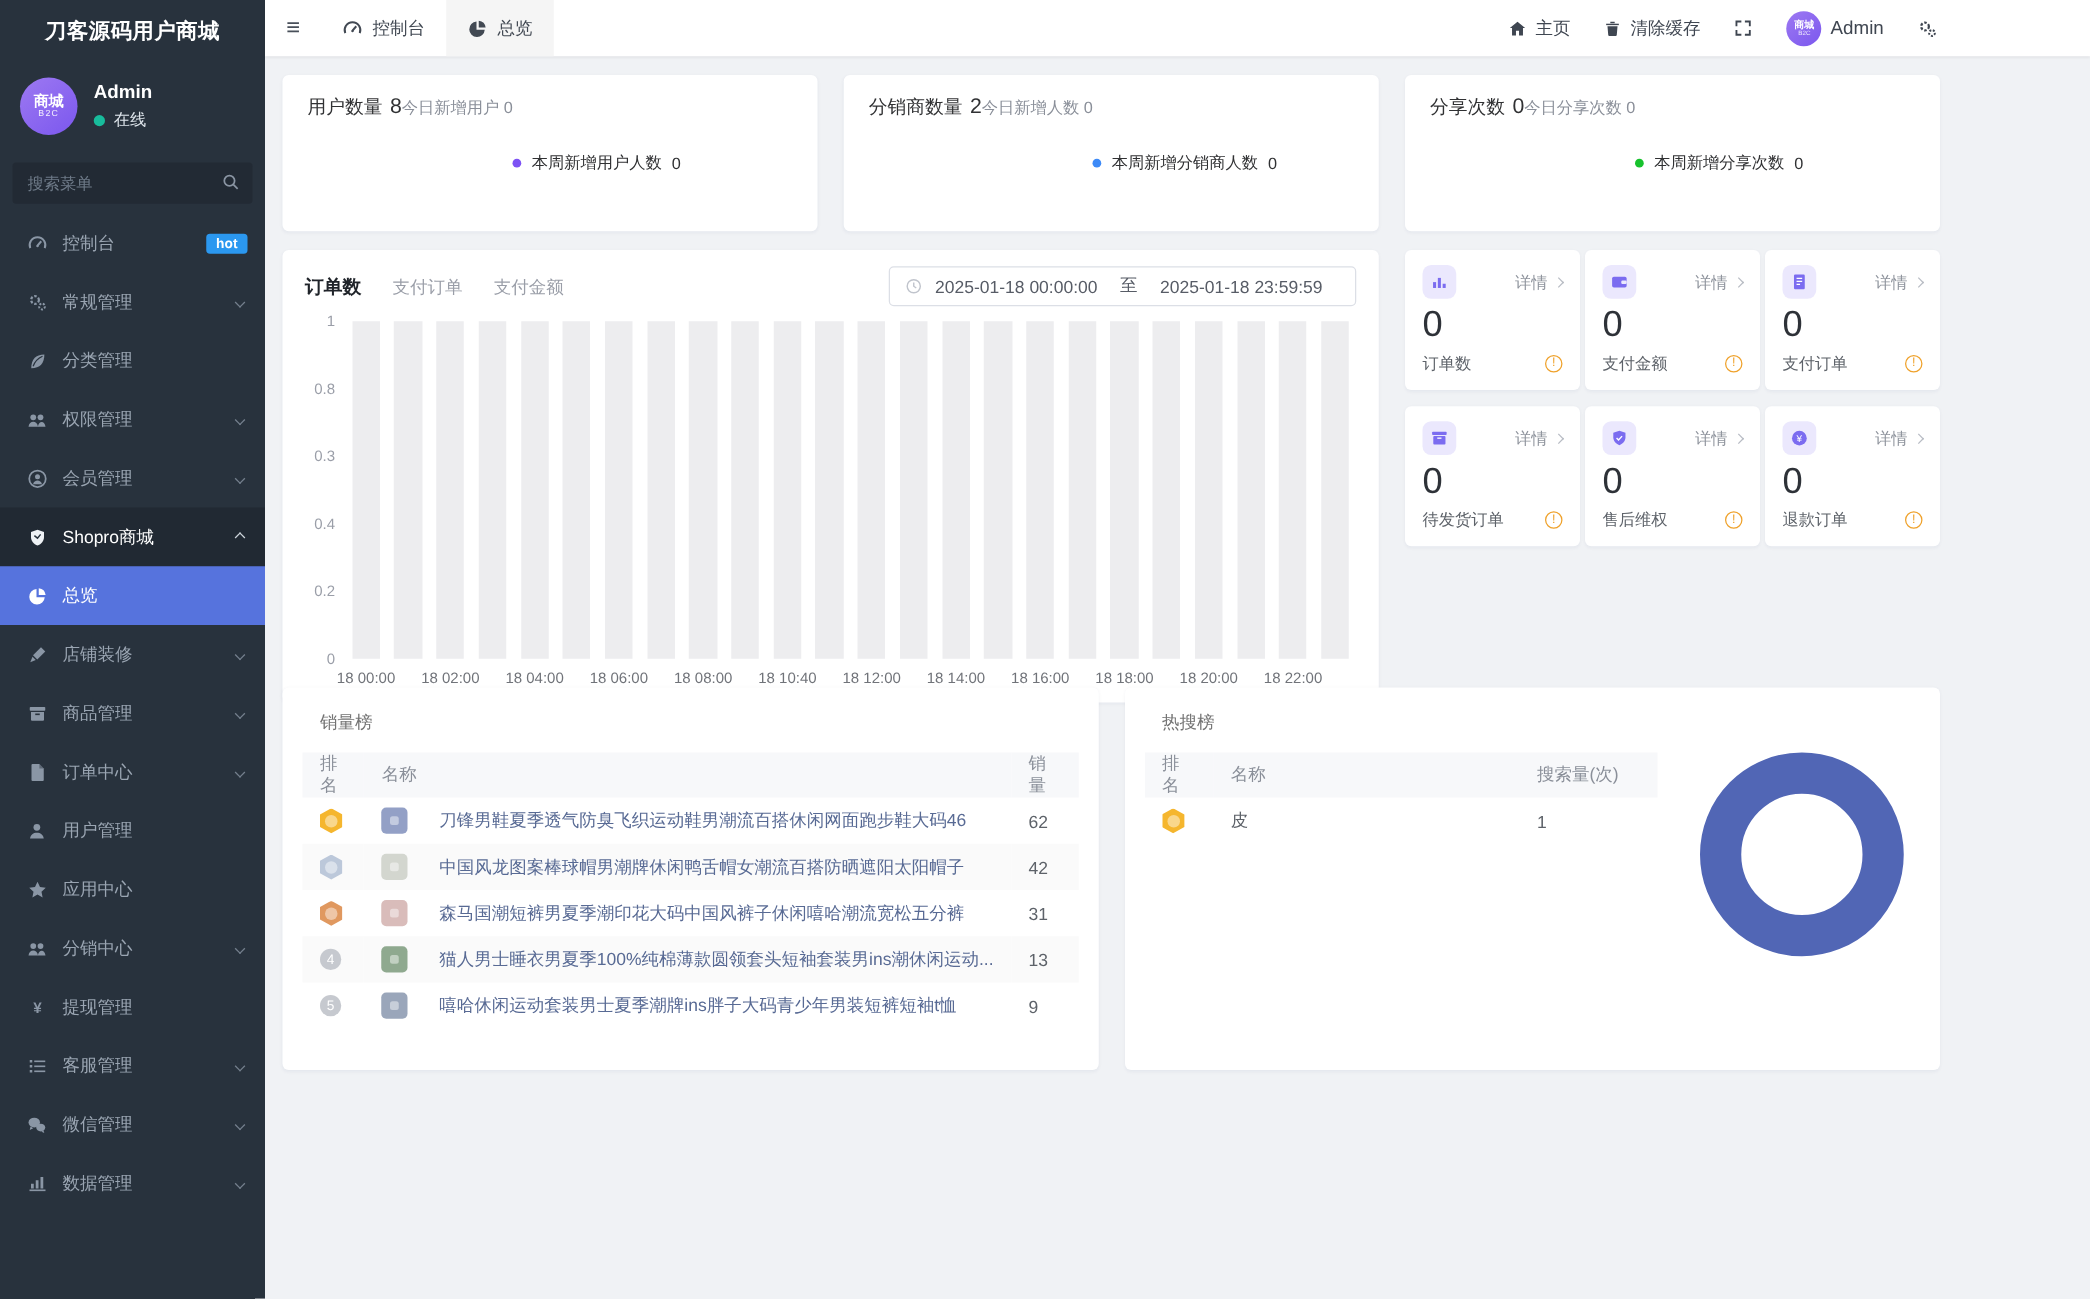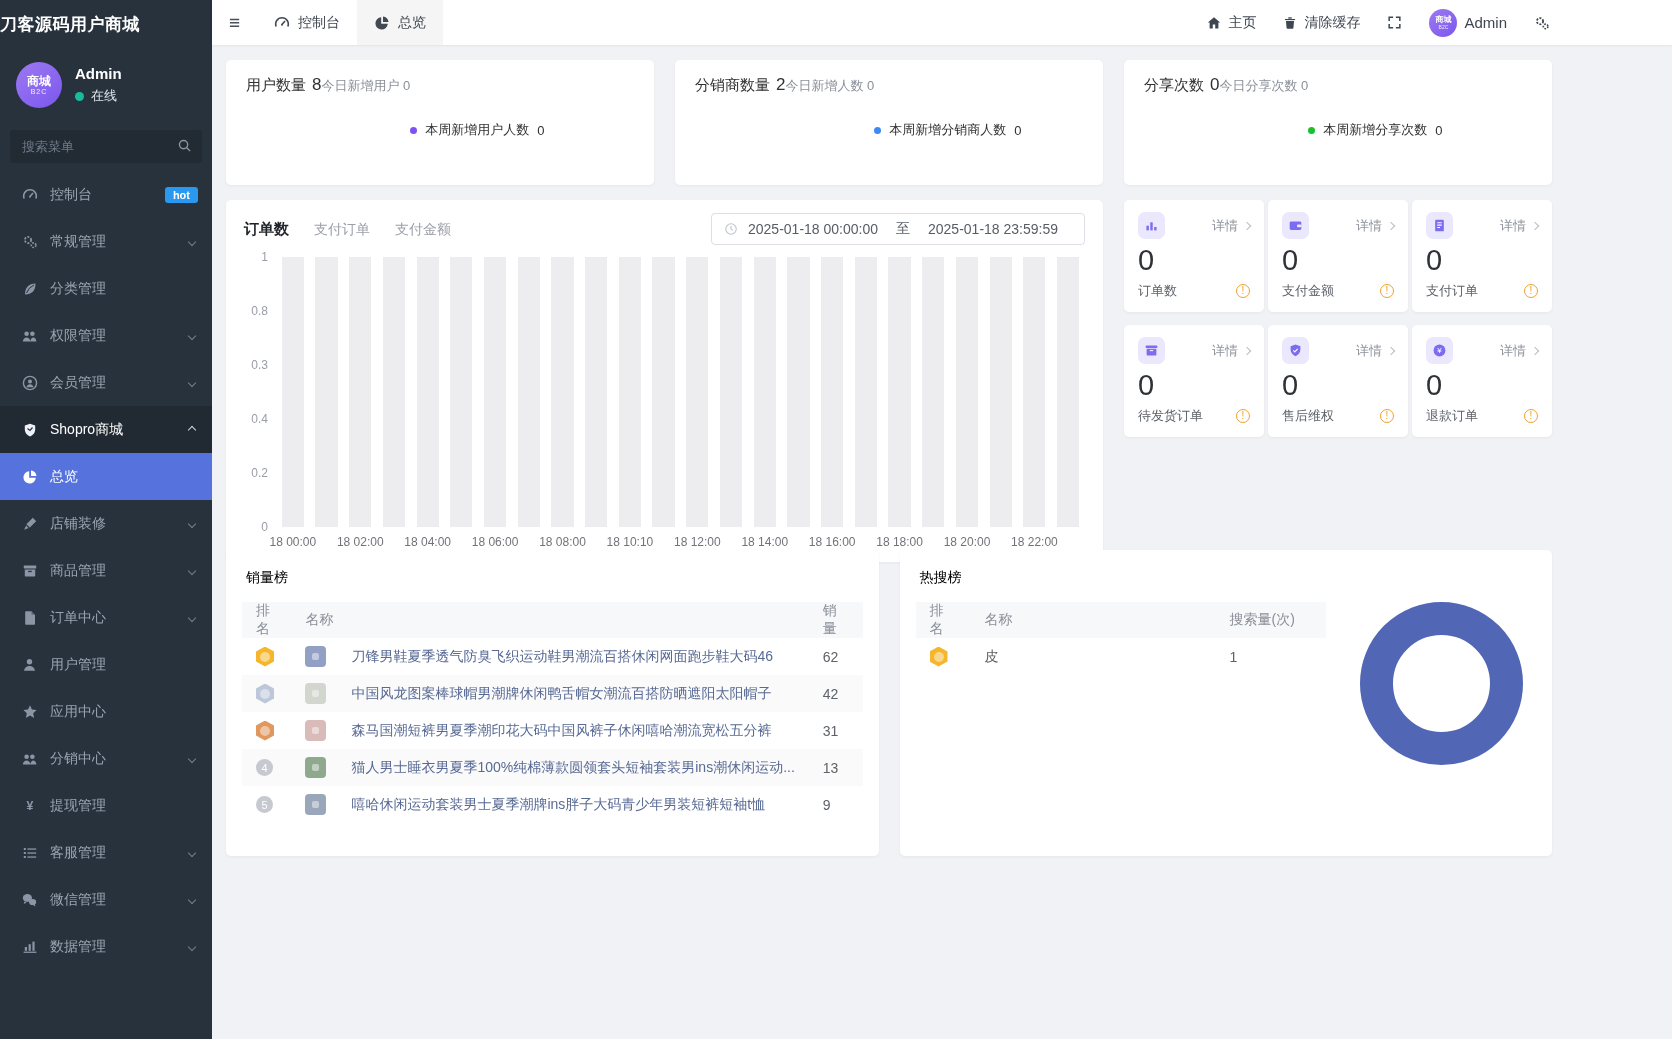--- a/index.html
+++ b/index.html
@@ -3,21 +3,21 @@
 <meta charset="utf-8">
 <style>
   *{box-sizing:border-box}
   html,body{margin:0;padding:0}
   body{width:1672px;height:1039px;overflow:hidden;background:#f0f2f5;
        font-family:"Liberation Sans","DejaVu Sans",sans-serif;font-size:14px;color:#303133}
   .app{display:flex;height:100%}
 
   
   .sidebar{width:212px;flex-shrink:0;background:#28323d;color:#9aa5b2;display:flex;flex-direction:column}
-  .logo{height:50px;line-height:50px;text-align:left;color:#fff;font-size:17px;font-weight:bold;letter-spacing:.5px}
+  .logo{height:50px;line-height:50px;text-align:center;color:#fff;font-size:17px;font-weight:bold;letter-spacing:.5px}
   .userpanel{display:flex;align-items:center;gap:13px;padding:12px 16px 18px}
   .avatar{width:46px;height:46px;border-radius:50%;background:linear-gradient(140deg,#9d79f2,#7b57ee);
           display:flex;flex-direction:column;align-items:center;justify-content:center;color:#fff;flex-shrink:0}
   .avatar .t{font-size:12px;font-weight:bold;line-height:1.1}
   .avatar .s{font-size:7px;opacity:.9;letter-spacing:1px}
   .uname{color:#fff;font-weight:bold;font-size:15px}
   .ustatus{display:flex;align-items:center;gap:7px;color:#dfe6ec;font-size:13px;margin-top:5px}
   .dot{width:9px;height:9px;border-radius:50%;background:#18bc9c}
   .searchbox{margin:4px 10px 8px;position:relative;background:#222a34;border-radius:3px}
   .searchbox input{width:100%;height:33px;background:transparent;border:none;outline:none;
@@ -96,21 +96,21 @@
             display:flex;align-items:center;justify-content:center}
   .tile-detail{color:#8f949d;font-size:13px;display:flex;align-items:center;gap:6px;cursor:pointer}
   .tile-detail .chev{border-color:#b8bcc4;transform:rotate(-135deg);margin:0}
   .tile-num{font-size:29px;color:#2e3238;margin-top:7px;line-height:1}
   .tile-bottom{display:flex;justify-content:space-between;align-items:center;margin-top:7px;font-size:13px;color:#5d6269}
   .warn{width:14px;height:14px;border:1.3px solid #efa12a;border-radius:50%;color:#efa12a;font-size:10px;
         display:flex;align-items:center;justify-content:center;line-height:1}
 
   .row3{display:grid;grid-template-columns:1fr 1fr;gap:21px;margin-top:15px;height:306px}
   .list-card{padding:13px 16px;position:relative}
-  .list-title{font-size:14px;font-weight:500;color:#000000;margin:6px 2px 15px;padding-left:2px}
+  .list-title{font-size:14px;font-weight:500;color:#737373;margin:6px 12px 15px;padding-left:2px}
   table{border-collapse:collapse;font-size:14px;width:100%}
   .hot-table{width:410px}
   thead th{background:#f7f8fa;color:#8a8f99;font-weight:400;text-align:left;height:34px;padding:0 14px}
   tbody td{height:37px;padding:0 14px;color:#5d6269}
   tbody tr:nth-child(even){background:#fafafa}
   .namecell{display:flex;align-items:center;gap:25px}
   .pname{color:#586a94;white-space:nowrap;overflow:hidden;text-overflow:ellipsis;max-width:460px}
   .medal{width:18px;height:20px;clip-path:polygon(50% 0,100% 25%,100% 75%,50% 100%,0 75%,0 25%);
          display:grid;place-items:center;position:relative}
   .medal::after{content:'';width:10px;height:10px;border-radius:50%;background:rgba(255,255,255,.45)}
@@ -545,21 +545,21 @@
                   <div class="slot">
                     <div class="bar" style="background: rgb(237, 237, 239);"></div>
                   </div>
                 </div>
               <div class="xlabels" id="xlabels">
                   <span class="xlab" style="left: 2.08333%;">18 00:00</span>
                   <span class="xlab" style="left: 10.4167%;">18 02:00</span>
                   <span class="xlab" style="left: 18.75%;">18 04:00</span>
                   <span class="xlab" style="left: 27.0833%;">18 06:00</span>
                   <span class="xlab" style="left: 35.4167%;">18 08:00</span>
-                  <span class="xlab" style="left: 43.75%;">18 10:10</span>
+                  <span class="xlab" style="left: 43.75%;">18 10:40</span>
                   <span class="xlab" style="left: 52.0833%;">18 12:00</span>
                   <span class="xlab" style="left: 60.4167%;">18 14:00</span>
                   <span class="xlab" style="left: 68.75%;">18 16:00</span>
                   <span class="xlab" style="left: 77.0833%;">18 18:00</span>
                   <span class="xlab" style="left: 85.4167%;">18 20:00</span>
                   <span class="xlab" style="left: 93.75%;">18 22:00</span>
                 </div>
             </div>
           </div>
         </div>

